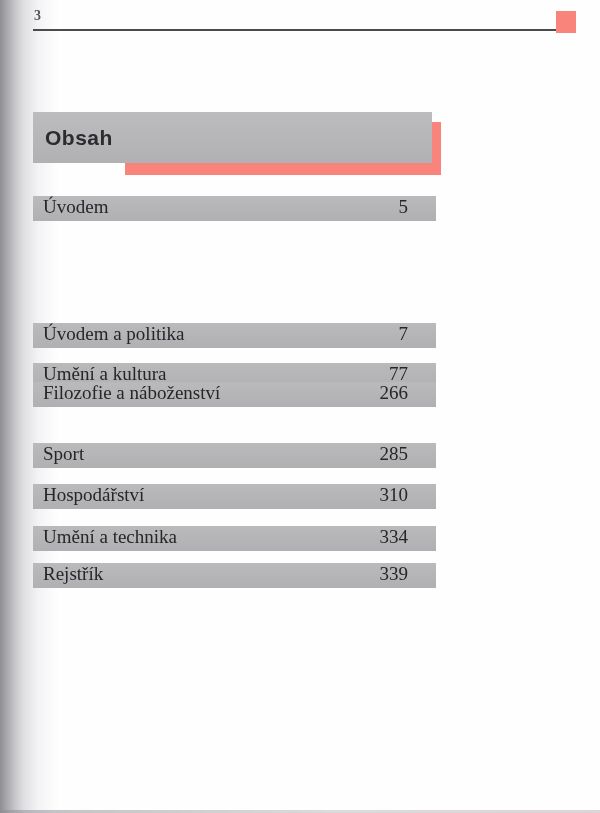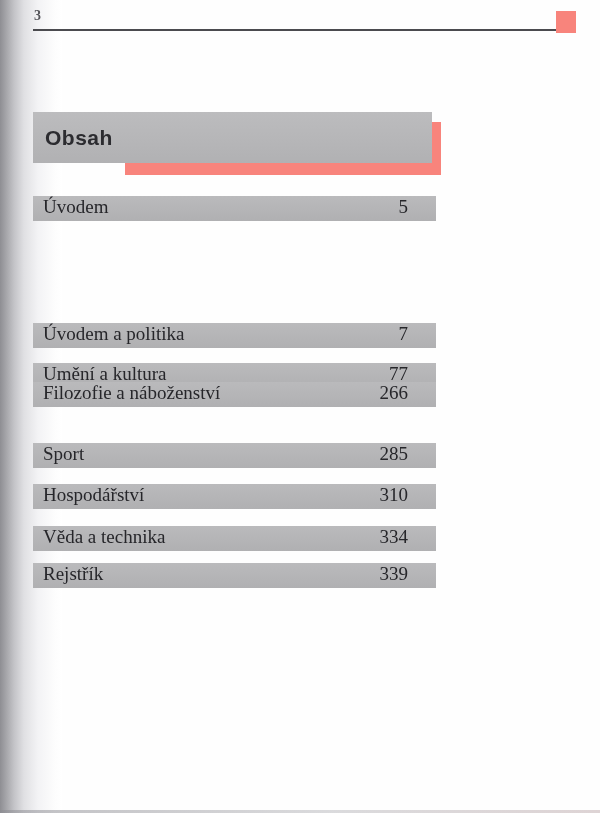--- a/index.html
+++ b/index.html
@@ -130,21 +130,21 @@
   </div>
   <div class="toc-row" style="top:443px">
     <span class="toc-label">Sport</span>
     <span class="toc-page">285</span>
   </div>
   <div class="toc-row" style="top:484px">
     <span class="toc-label">Hospodářství</span>
     <span class="toc-page">310</span>
   </div>
   <div class="toc-row" style="top:526px">
-    <span class="toc-label">Věda a technika</span>
+    <span class="toc-label">Umění a technika</span>
     <span class="toc-page">334</span>
   </div>
   <div class="toc-row" style="top:563px">
     <span class="toc-label">Rejstřík</span>
     <span class="toc-page">339</span>
   </div>
 
   <div class="bottom-scan-edge"></div>
 </div>
 

